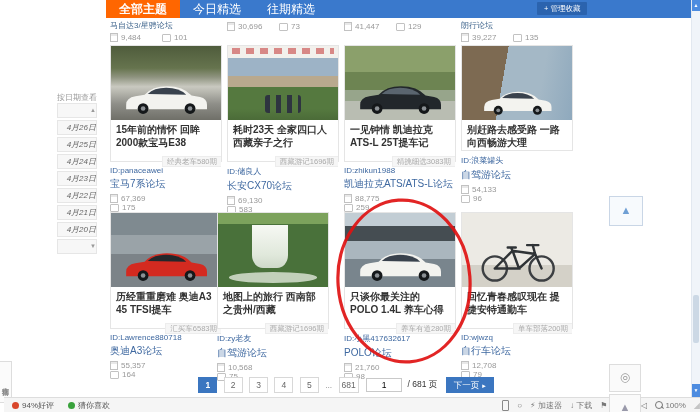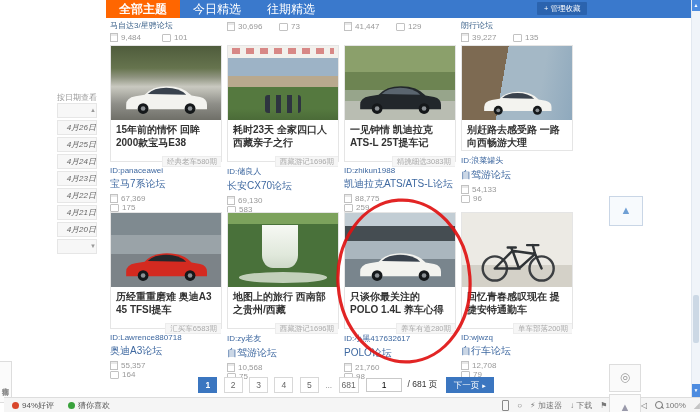--- a/index.html
+++ b/index.html
@@ -325,21 +325,21 @@
           <span class="ic ic-post"></span>
           <span>55,357</span>
         </span>
       <span class="pair">
           <span class="ic ic-comment"></span>
           <span>164</span>
         </span>
     </div>
   </div>
 
-  <div class="cell" style="left:227px;top:212px">
+  <div class="cell" style="left:217px;top:212px">
     <div class="card">
       <div class="photo ph6">
         <div class="falls"></div>
         <div class="pool"></div>
       </div>
       <div class="ctitle">地图上的旅行 西南部之贵州/西藏</div>
       <div class="badge-row"><span class="badge">西藏游记1696期</span></div>
     </div>
     <div class="mid">ID:zy老友</div>
     <div class="mforum">自驾游论坛</div>

